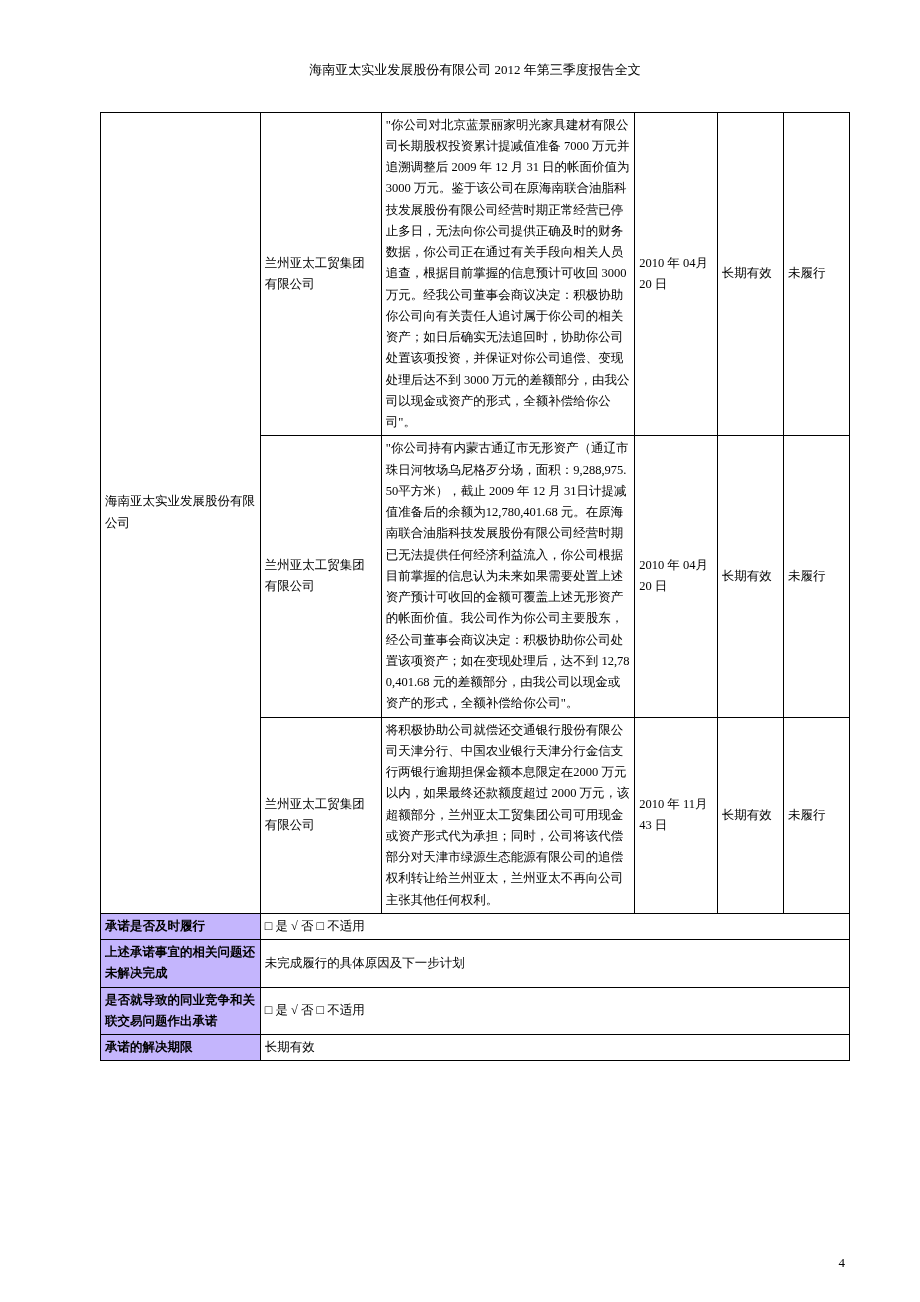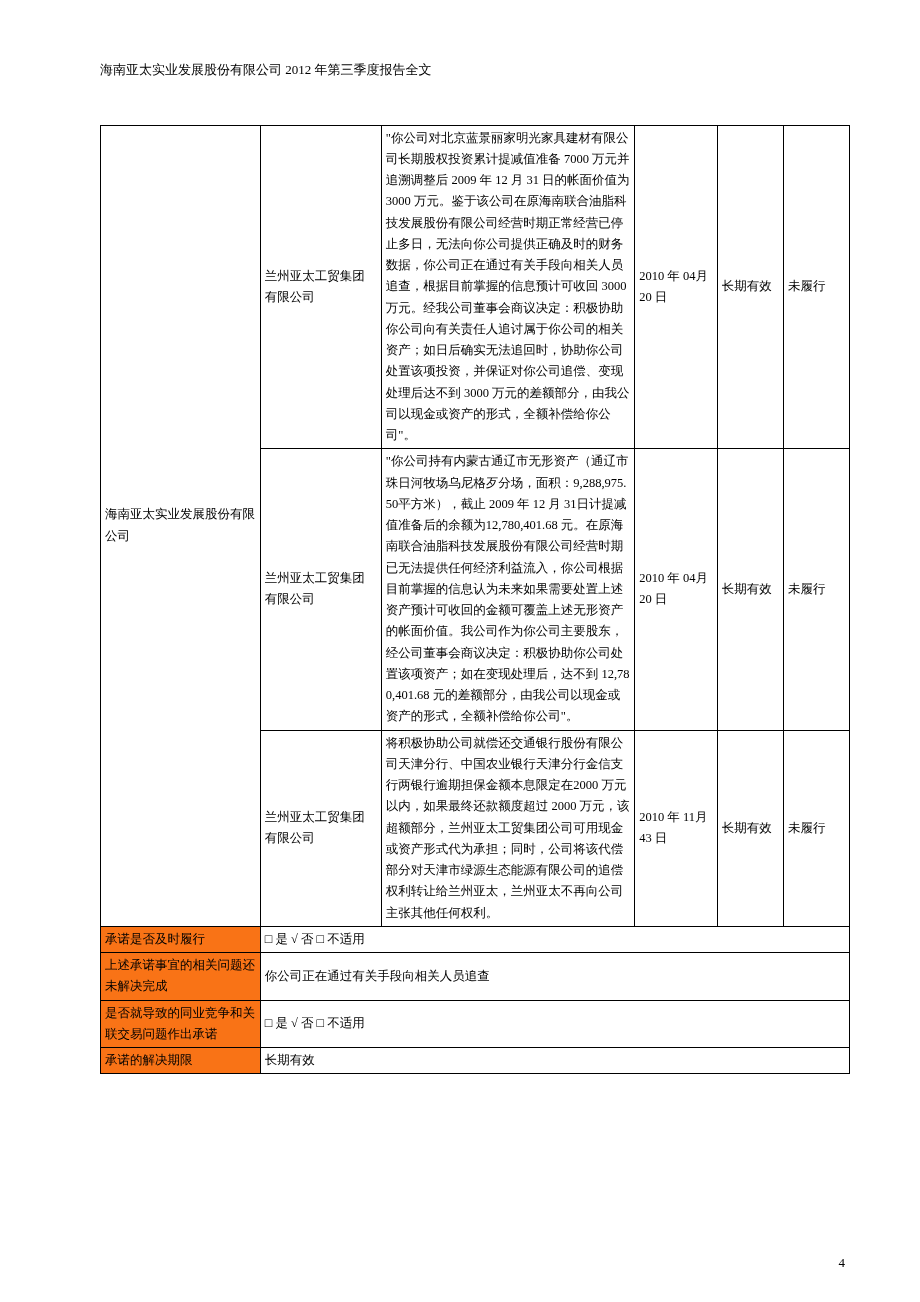--- a/index.html
+++ b/index.html
@@ -13,23 +13,23 @@
   }
   .page {
     width: 920px;
     height: 1302px;
     margin: 0 auto;
     padding: 60px 70px 50px 100px;
     box-sizing: border-box;
     position: relative;
   }
   .header-text {
-    text-align: left;
+    text-align: center;
     font-size: 13px;
-    margin-bottom: 45px;
+    margin-bottom: 32px;
   }
   table.main {
     border-collapse: collapse;
     width: 100%;
     table-layout: fixed;
   }
   table.main td {
     border: 1px solid #000;
     padding: 2px 4px;
     vertical-align: middle;
@@ -37,21 +37,22 @@
     line-height: 1.7;
     word-break: break-all;
   }
   .col1 { width: 145px; }
   .col2 { width: 110px; }
   .col3 { width: 230px; }
   .col4 { width: 75px; }
   .col5 { width: 60px; }
   .col6 { width: 60px; }
   .label-cell {
-    background: #f97316;
+    background: #c4b5fd;
+    font-weight: bold;
   }
   .span-remain {
     
   }
   .page-num {
     position: absolute;
     bottom: 30px;
     right: 75px;
     font-size: 13px;
   }
@@ -95,21 +96,21 @@
         <td>长期有效</td>
         <td>未履行</td>
       </tr>
 
       <tr>
         <td class="label-cell">承诺是否及时履行</td>
         <td colspan="5" class="span-remain">□ 是 √ 否 □ 不适用</td>
       </tr>
       <tr>
         <td class="label-cell">上述承诺事宜的相关问题还未解决完成</td>
-        <td colspan="5" class="span-remain">你公司正在通过有关手段向相关人员追查</td>
+        <td colspan="5" class="span-remain">未完成履行的具体原因及下一步计划</td>
       </tr>
       <tr>
         <td class="label-cell">是否就导致的同业竞争和关联交易问题作出承诺</td>
         <td colspan="5" class="span-remain">□ 是 √ 否 □ 不适用</td>
       </tr>
       <tr>
         <td class="label-cell">承诺的解决期限</td>
         <td colspan="5" class="span-remain">长期有效</td>
       </tr>
     </tbody>

